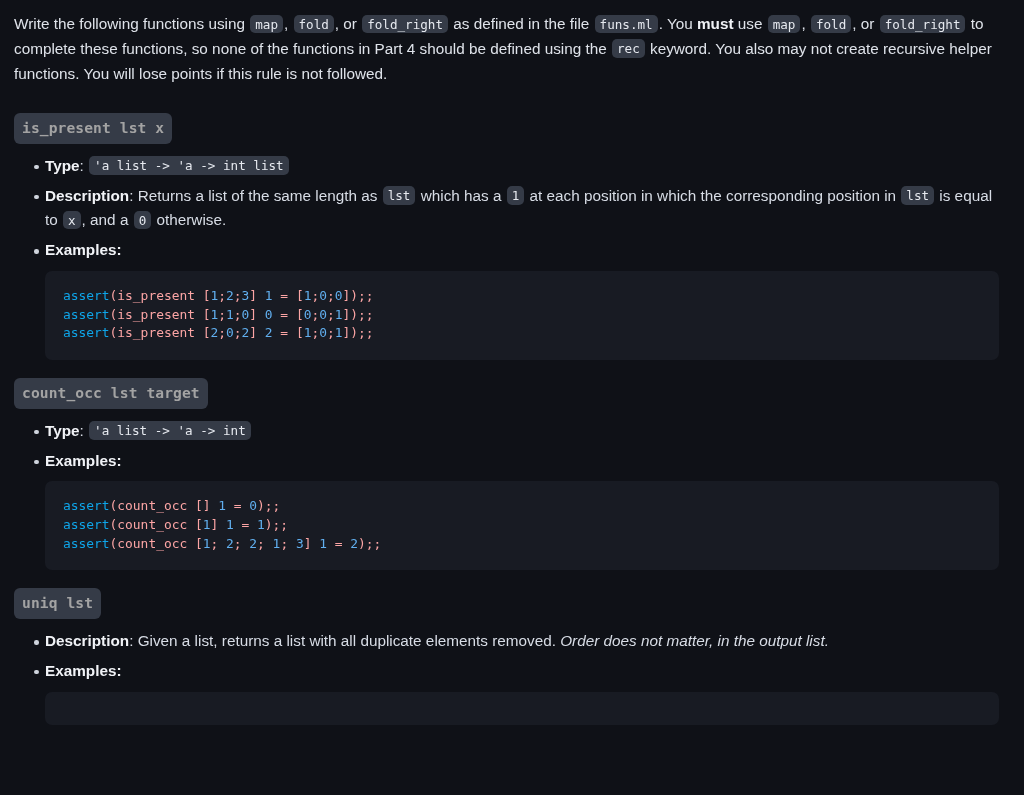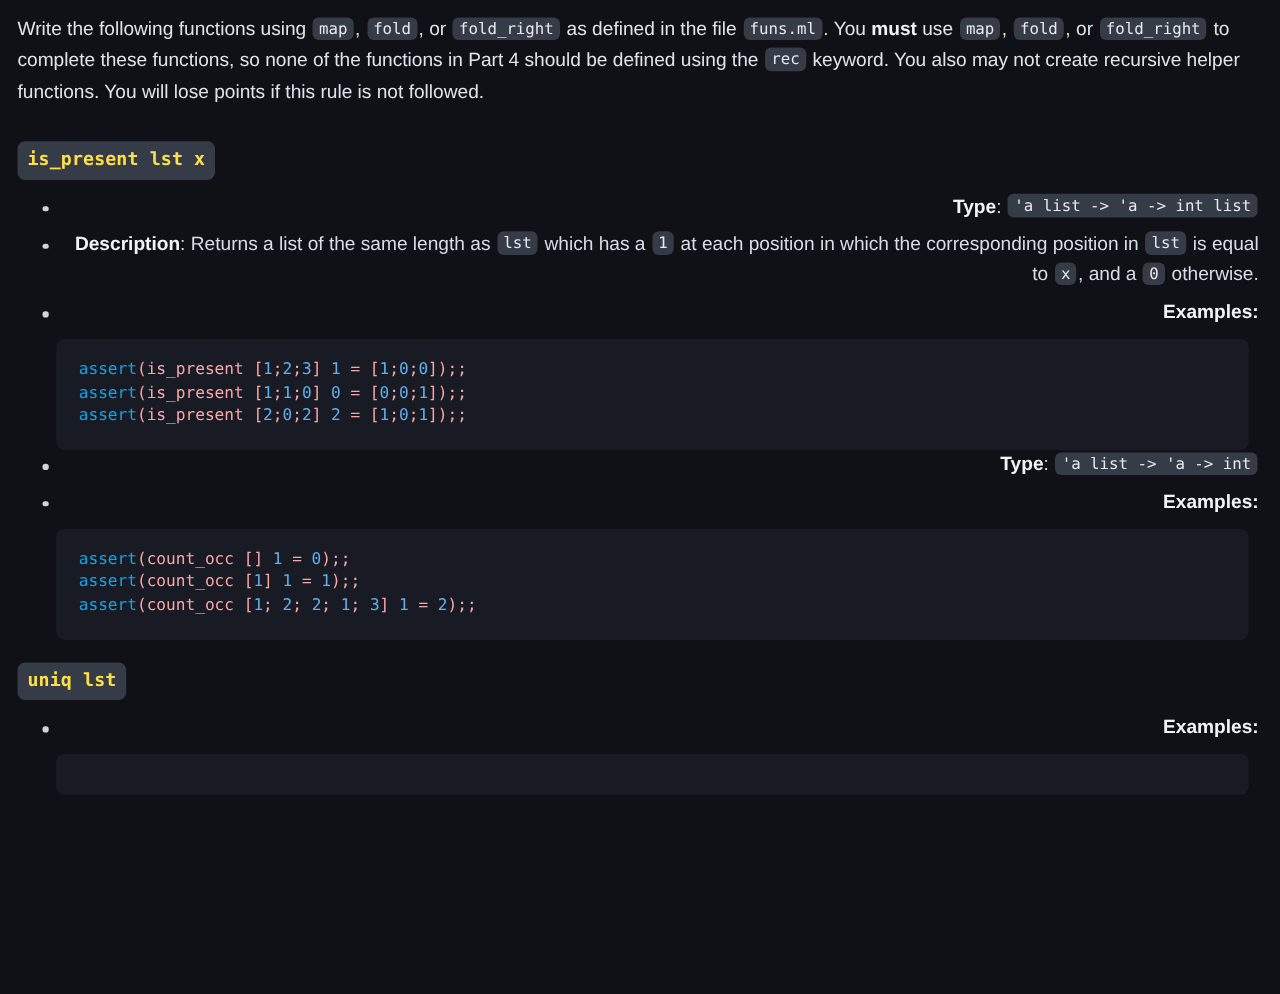--- a/index.html
+++ b/index.html
@@ -43,35 +43,34 @@
   }
 
   
   .fn-header {
     margin: 18px 0 10px 0;
   }
   .fn-header .chip-lg {
     display: inline-block;
     font-family: "DejaVu Sans Mono", "Liberation Mono", monospace;
     background: #353b47;
-    color: #fde047;
+    color: #a3a3a3;
     border-radius: 6px;
     padding: 3px 8px 4px 8px;
     font-size: 14.6px;
     font-weight: bold;
     letter-spacing: 0.1px;
     white-space: pre;
   }
 
   
   ul.spec {
     list-style: none;
     margin: 0 0 8px 0;
     padding: 0;
-    text-align: right;
   }
   ul.spec > li {
     position: relative;
     padding-left: 31px;
     margin: 0 0 5px 0;
     max-width: 962px;
   }
   ul.spec > li::before {
     content: "";
     position: absolute;
@@ -115,28 +114,30 @@
       <div>
         <div class="fn-header"><code class="chip-lg">is_present lst x</code></div>
         <ul class="spec">
           <li><b class="lbl">Type</b>: <code class="chip">'a list -&gt; 'a -&gt; int list</code></li>
           <li><b class="lbl">Description</b><span>: Returns a list of the same length as </span><code class="chip">lst</code><span> which has a </span><code class="chip">1</code><span> at each position in which the corresponding position in </span><code class="chip">lst</code><span> is equal to </span><code class="chip">x</code><span>, and a </span><code class="chip">0</code><span> otherwise.</span></li>
           <li><b class="lbl">Examples:</b></li>
         </ul>
         <pre class="codeblock"><span class="line"><span class="c-fn">assert</span><span class="c-pl">(is_present [</span><span class="c-num">1</span><span class="c-pl">;</span><span class="c-num">2</span><span class="c-pl">;</span><span class="c-num">3</span><span class="c-pl">] </span><span class="c-num">1</span><span class="c-pl"> = [</span><span class="c-num">1</span><span class="c-pl">;</span><span class="c-num">0</span><span class="c-pl">;</span><span class="c-num">0</span><span class="c-pl">]);;</span></span><span class="line"><span class="c-fn">assert</span><span class="c-pl">(is_present [</span><span class="c-num">1</span><span class="c-pl">;</span><span class="c-num">1</span><span class="c-pl">;</span><span class="c-num">0</span><span class="c-pl">] </span><span class="c-num">0</span><span class="c-pl"> = [</span><span class="c-num">0</span><span class="c-pl">;</span><span class="c-num">0</span><span class="c-pl">;</span><span class="c-num">1</span><span class="c-pl">]);;</span></span><span class="line"><span class="c-fn">assert</span><span class="c-pl">(is_present [</span><span class="c-num">2</span><span class="c-pl">;</span><span class="c-num">0</span><span class="c-pl">;</span><span class="c-num">2</span><span class="c-pl">] </span><span class="c-num">2</span><span class="c-pl"> = [</span><span class="c-num">1</span><span class="c-pl">;</span><span class="c-num">0</span><span class="c-pl">;</span><span class="c-num">1</span><span class="c-pl">]);;</span></span></pre>
       </div>
       <div>
+        <div class="fn-header"><code class="chip-lg">count_occ lst target</code></div>
         <ul class="spec">
           <li><b class="lbl">Type</b>: <code class="chip">'a list -&gt; 'a -&gt; int</code></li>
           <li><b class="lbl">Examples:</b></li>
         </ul>
         <pre class="codeblock"><span class="line"><span class="c-fn">assert</span><span class="c-pl">(count_occ [] </span><span class="c-num">1</span><span class="c-pl"> = </span><span class="c-num">0</span><span class="c-pl">);;</span></span><span class="line"><span class="c-fn">assert</span><span class="c-pl">(count_occ [</span><span class="c-num">1</span><span class="c-pl">] </span><span class="c-num">1</span><span class="c-pl"> = </span><span class="c-num">1</span><span class="c-pl">);;</span></span><span class="line"><span class="c-fn">assert</span><span class="c-pl">(count_occ [</span><span class="c-num">1</span><span class="c-pl">; </span><span class="c-num">2</span><span class="c-pl">; </span><span class="c-num">2</span><span class="c-pl">; </span><span class="c-num">1</span><span class="c-pl">; </span><span class="c-num">3</span><span class="c-pl">] </span><span class="c-num">1</span><span class="c-pl"> = </span><span class="c-num">2</span><span class="c-pl">);;</span></span></pre>
       </div>
       <div>
         <div class="fn-header"><code class="chip-lg">uniq lst</code></div>
         <ul class="spec">
+          <li><b class="lbl">Description</b><span>: Given a list, returns a list with all duplicate elements removed. </span><em class="it">Order does not matter, in the output list.</em></li>
           <li><b class="lbl">Examples:</b></li>
         </ul>
         <pre class="codeblock"></pre>
       </div>
     </div>
 
 </div>
 
 </body></html>

